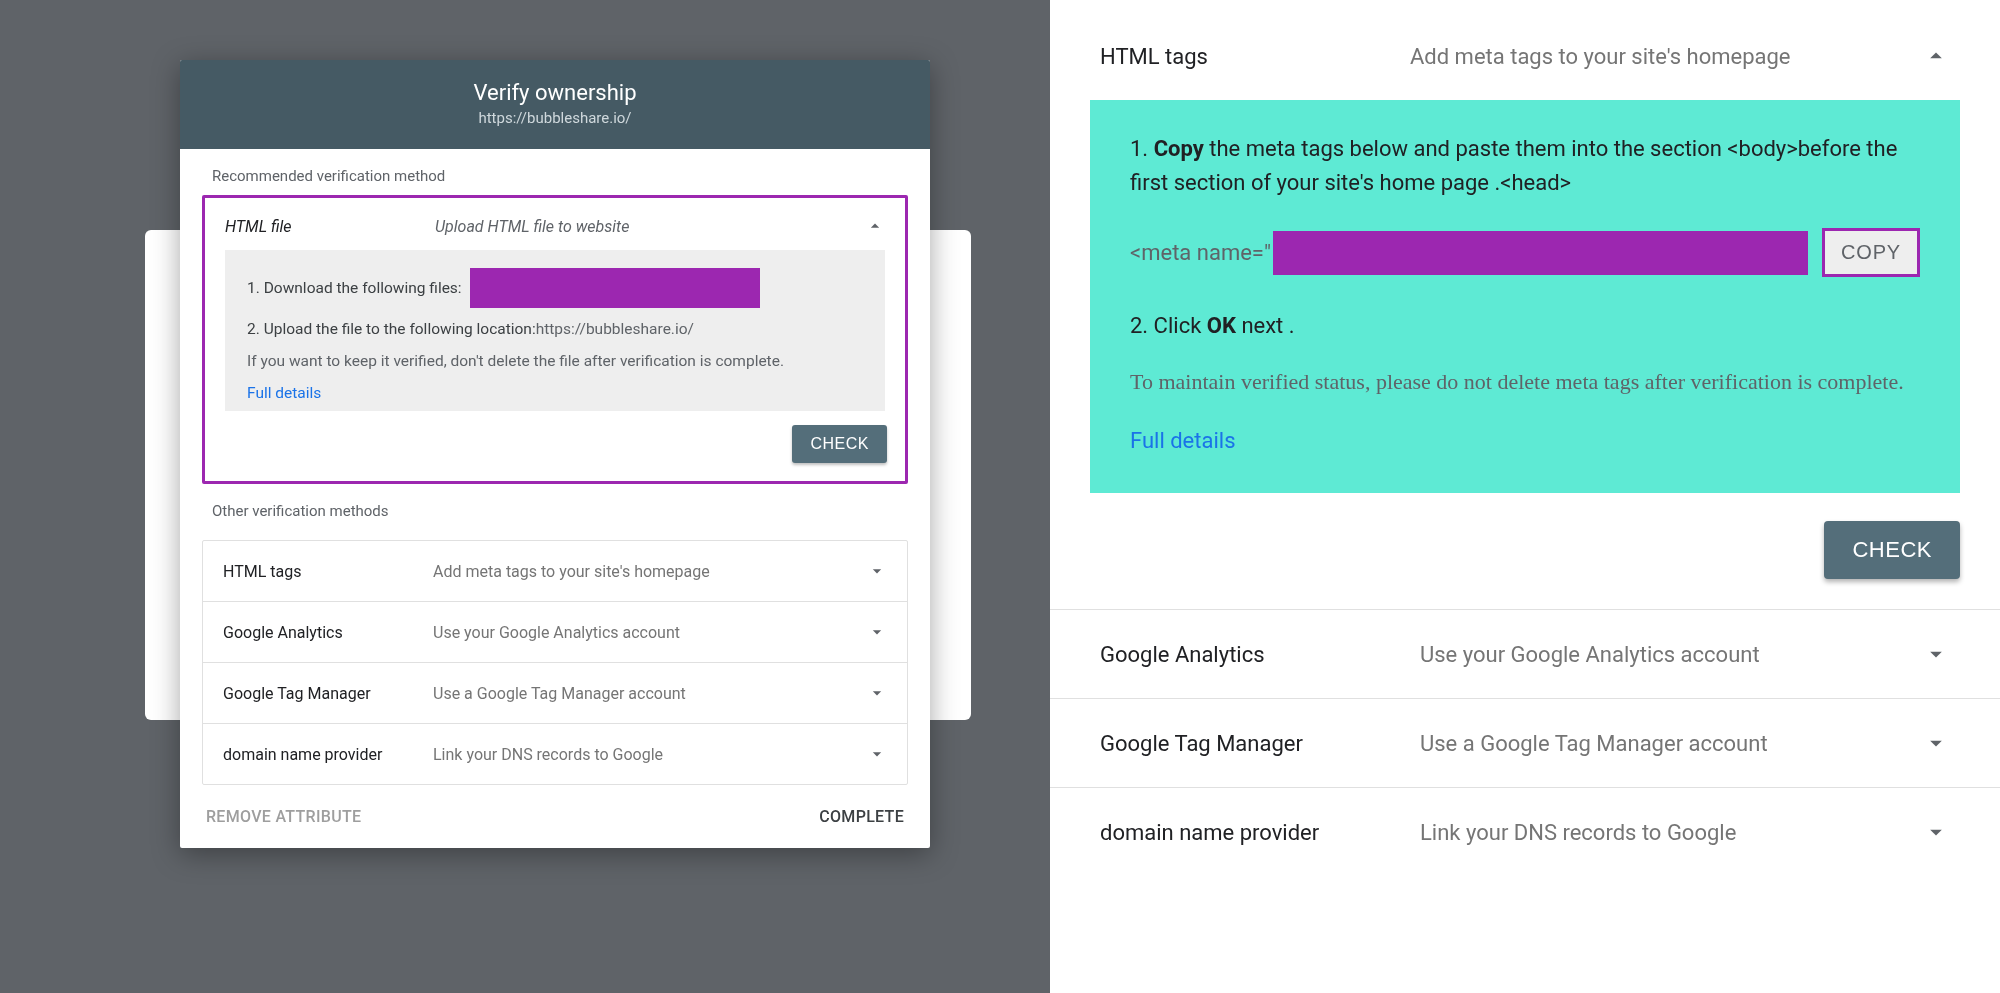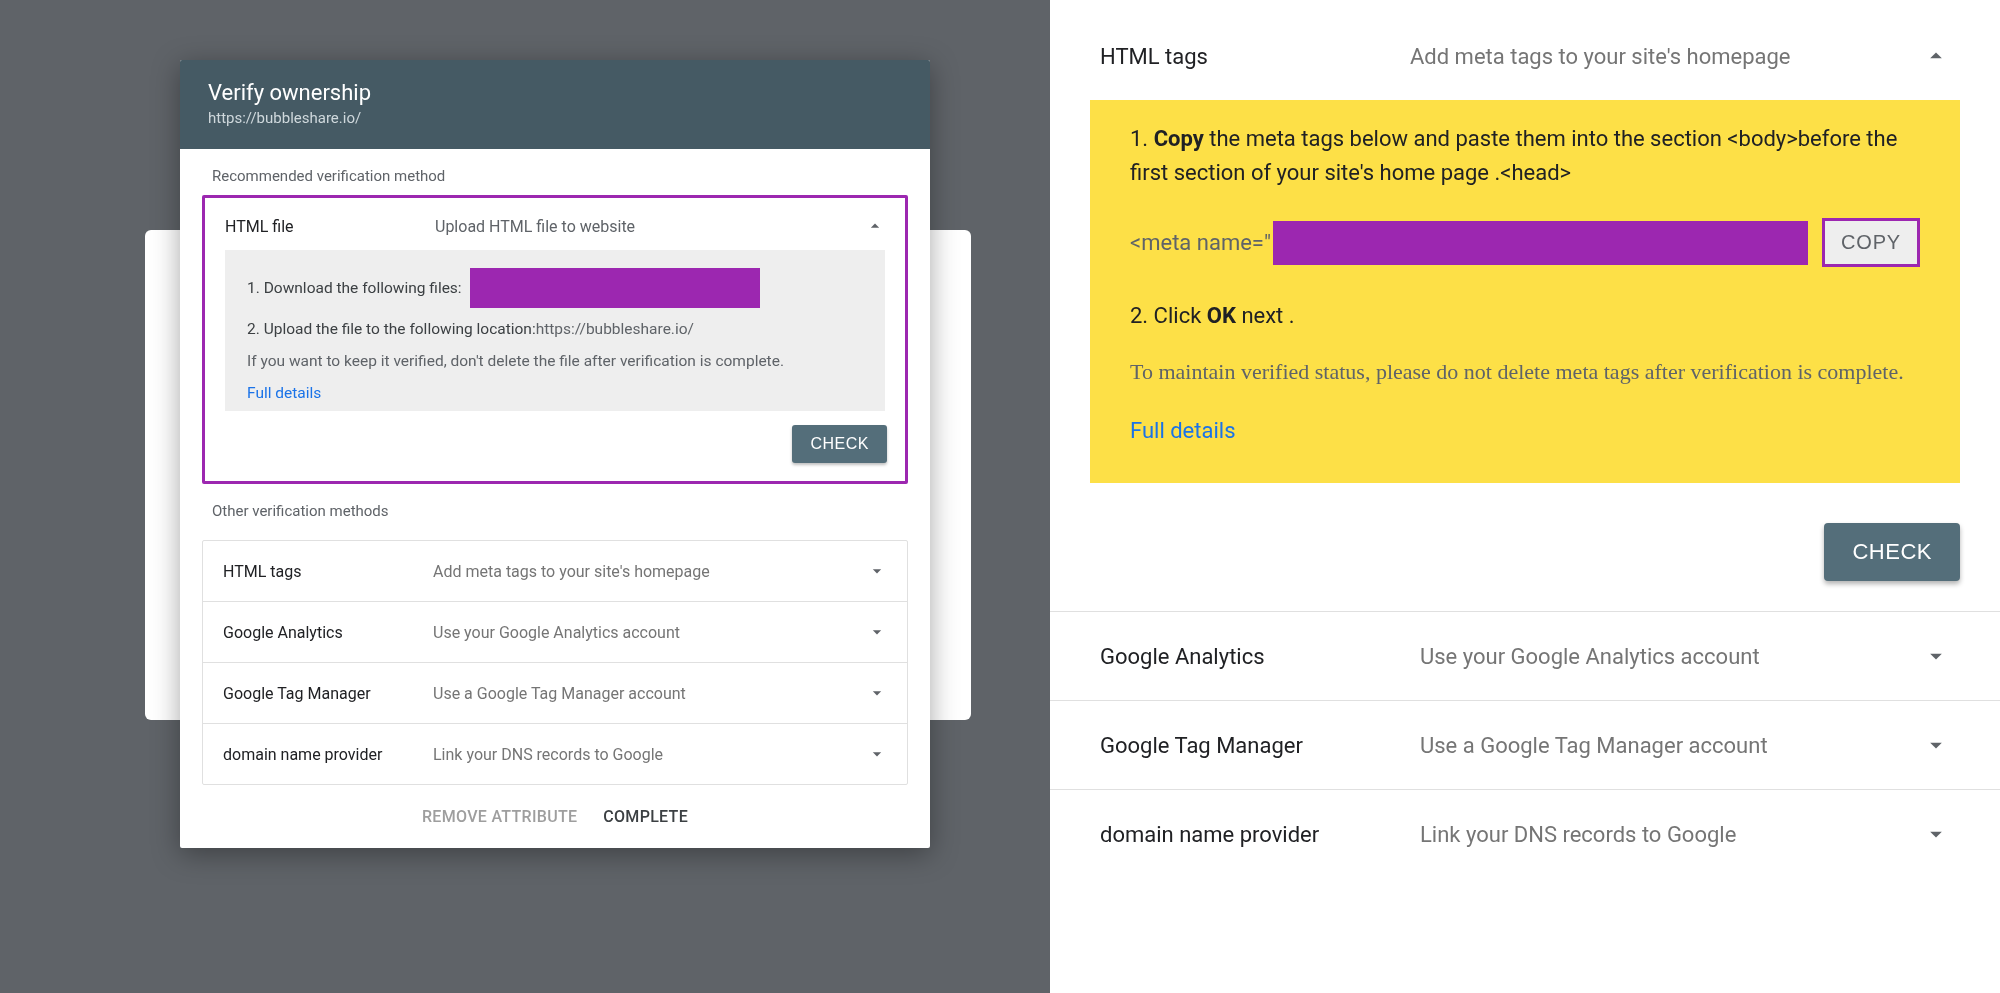--- a/index.html
+++ b/index.html
@@ -37,33 +37,34 @@
     box-shadow: 0 6px 28px rgba(0,0,0,0.35);
     border-radius: 2px;
     overflow: hidden;
     display: flex;
     flex-direction: column;
   }
   .dialog-header {
     background: #455a64;
     color: #fff;
     padding: 20px 28px 22px;
+    text-align: center;
   }
   .dialog-title { font-size: 22px; font-weight: 400; }
   .dialog-subtitle { font-size: 15px; color: #cfd8dc; margin-top: 4px; }
   .section-label {
     font-size: 15px; color: #5f6368; padding: 18px 32px 10px;
   }
   .highlight-box {
     margin: 0 22px; border: 3px solid #9c27b0; border-radius: 2px;
     padding: 0 0 18px 0;
   }
   .method-row {
     display: flex; align-items: center; padding: 18px 20px 14px 20px;
-    font-size: 16px; color: #202124;
+    font-size: 16px; color: #202124; font-style: italic;
   }
   .method-name { width: 210px; color:#202124; }
   .method-desc { flex:1; color:#5f6368; font-size:16px; }
   .chevron { width: 20px; height:20px; color:#5f6368; }
   .gray-panel {
     background:#eeeeee; margin: 0 20px; padding: 18px 22px 9px; font-size:15.5px; color:#3c4043;
   }
   .gray-panel .line { margin-bottom: 12px; display:flex; align-items:center; flex-wrap:wrap; }
   .redact { display:inline-block; background:#9c27b0; width:290px; height:40px; margin-left:8px; }
   .muted { color:#5f6368; }
@@ -74,37 +75,37 @@
     box-shadow: 0 2px 3px rgba(0,0,0,0.25);
   }
   .other-list { margin: 10px 22px 0; border:1px solid #e0e0e0; border-radius:2px; }
   .other-row {
     display:flex; align-items:center; padding: 20px 20px; font-size:16px; border-bottom:1px solid #e0e0e0; cursor:pointer;
   }
   .other-row:last-child { border-bottom:none; }
   .other-row .method-name { width:210px; color:#202124;}
   .other-row .method-desc { flex:1; color:#757575; }
   .dialog-footer {
-    display:flex; justify-content:center; gap:26px; padding: 22px 26px 22px; font-size:16px; font-weight:500;
+    display:flex; justify-content:space-between; gap:26px; padding: 22px 26px 22px; font-size:16px; font-weight:500;
   }
   .footer-muted { color:#9e9e9e; letter-spacing:0.3px; cursor:pointer;}
   .footer-strong { color:#3c4043; letter-spacing:0.3px; cursor:pointer;}
 
   
   .right-half {
     flex:1; height:993px; background:#fff; position:relative; padding: 0;
   }
   .right-inner { padding: 0 0 0 0; }
   .r-top-row {
     display:flex; align-items:center; padding: 42px 50px 30px 50px; font-size:22px;
   }
   .r-top-row .rname { width:310px; color:#202124; }
   .r-top-row .rdesc { flex:1; color:#757575; font-size:22px; }
   .r-panel {
-    background:#fde047; margin: 0 40px 12px 40px; padding: 22px 40px 40px 40px; font-size:22px; color:#202124;
+    background:#5eead4; margin: 0 40px 0 40px; padding: 32px 40px 40px 40px; font-size:22px; color:#202124;
   }
   .r-step { line-height:1.55; margin-bottom: 28px; }
   .meta-row { display:flex; align-items:center; margin: 14px 0 32px; }
   .meta-text { color:#5f6368; font-size:22px; font-family: inherit; }
   .redact-big { flex:1; background:#9c27b0; height:44px; margin: 0 14px 0 2px; }
   .copy-btn {
     border:3px solid #9c27b0; color:#5f6368; background:#eeeeee; padding:10px 16px; font-size:20px; letter-spacing:0.8px; cursor:pointer;
   }
   .r-note { color:#5f6368; line-height:1.5; margin-top: 22px; font-size:22px;font-family:Liberation Serif, serif;}
   .r-link { color:#1a73e8; font-size:22px; display:inline-block; margin-top:30px; cursor:pointer;}

